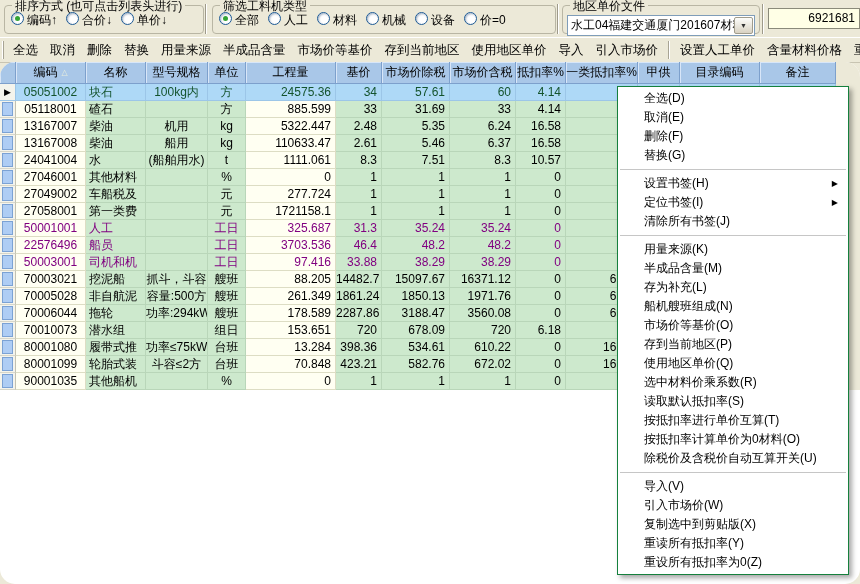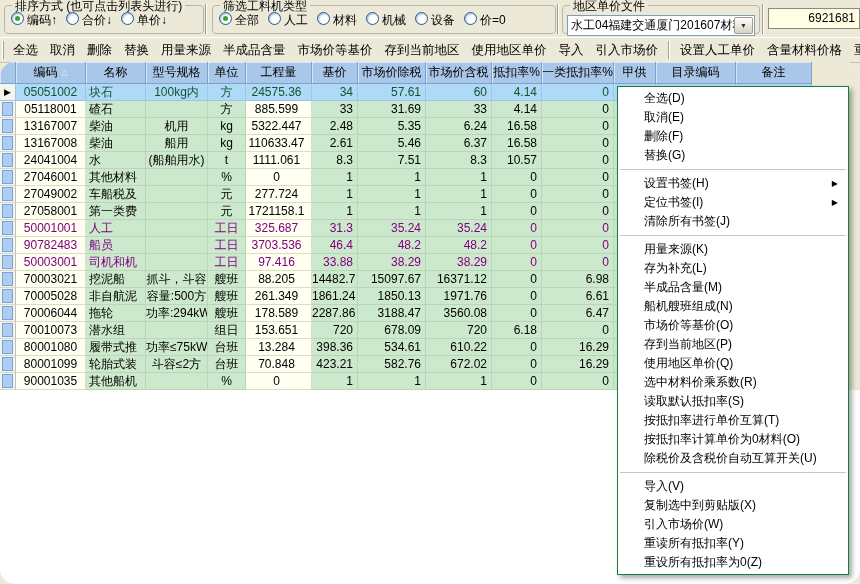--- a/index.html
+++ b/index.html
@@ -42,21 +42,21 @@
     box-shadow:inset 1px 1px 0 #d8e6f8;display:flex;align-items:center;justify-content:center;
     overflow:hidden;white-space:nowrap;position:relative;}
   .sort{font-size:8px;color:#e8eedd;margin-left:4px;}
   .tr{display:flex;height:17px;}
   .td{box-sizing:border-box;height:17px;line-height:16px;overflow:hidden;white-space:nowrap;
     background:#cde9cd;border-right:1px solid #b9d6b9;border-bottom:1px solid #b9d6b9;}
   .a-r{text-align:right;padding-right:4px;}
   .a-c{text-align:center;}
   .a-l{text-align:left;padding-left:3px;}
   .c0{width:16px;}  .c1{width:70px;} .c2{width:60px;} .c3{width:62px;} .c4{width:38px;}
-  .c5{width:66px;text-align:center;} .c6{width:46px;} .c7{width:68px;} .c8{width:66px;} .c9{width:50px;}
+  .c5{width:90px;} .c6{width:46px;} .c7{width:68px;} .c8{width:66px;} .c9{width:50px;}
   .c10{width:72px;} .c11{width:42px;} .c12{width:80px;} .c13{width:76px;}
   .cfill{flex:1;background:#ece9d8;border:none;}
   .td.c1,.td.c5{background:#fffff2;border-right-color:#ddddc4;border-bottom-color:#ddddc4;}
   .td.c0{background:#f4f4ec;border-right-color:#c2c2b2;border-bottom-color:#d6d6ca;
     display:flex;align-items:center;justify-content:center;}
   .gbox{width:9px;height:12px;background:#aecdf4;border:1px solid #7ba2d4;}
   .ptr{font-size:9px;line-height:9px;}
   .row-labor .td{color:#800080;}
   .row-sel .td{background:#aed9f7 !important;color:#14532d;border-right-color:#9cc6e8;border-bottom-color:#9cc6e8;}
   .row-sel .td.c0{background:#f4f4ec !important;color:#000;}
@@ -372,21 +372,21 @@
           <div class="td c10 a-r">0</div>
           <div class="td c11 a-l"></div>
           <div class="td c12 a-l"></div>
           <div class="td c13 a-l"></div>
           <div class="cfill"></div>
         </div>
         <div class="tr row-labor">
           <div class="td c0">
             <span class="gbox"></span>
           </div>
-          <div class="td c1 a-c">90782483</div>
+          <div class="td c1 a-c">22576496</div>
           <div class="td c2 a-l">船员</div>
           <div class="td c3 a-c"></div>
           <div class="td c4 a-c">工日</div>
           <div class="td c5 a-r">3703.536</div>
           <div class="td c6 a-r">46.4</div>
           <div class="td c7 a-r">48.2</div>
           <div class="td c8 a-r">48.2</div>
           <div class="td c9 a-r">0</div>
           <div class="td c10 a-r">0</div>
           <div class="td c11 a-l"></div>
@@ -572,26 +572,26 @@
         <span class="marr">▶</span>
       </div>
       <div class="mi">
         <span>清除所有书签(J)</span>
       </div>
       <div class="msep"></div>
       <div class="mi">
         <span>用量来源(K)</span>
       </div>
       <div class="mi">
+        <span>半成品含量(M)</span>
+      </div>
+      <div class="mi">
         <span>存为补充(L)</span>
       </div>
       <div class="mi">
-        <span>半成品含量(M)</span>
-      </div>
-      <div class="mi">
         <span>船机艘班组成(N)</span>
       </div>
       <div class="mi">
         <span>市场价等基价(O)</span>
       </div>
       <div class="mi">
         <span>存到当前地区(P)</span>
       </div>
       <div class="mi">
         <span>使用地区单价(Q)</span>
@@ -609,24 +609,24 @@
         <span>按抵扣率计算单价为0材料(O)</span>
       </div>
       <div class="mi">
         <span>除税价及含税价自动互算开关(U)</span>
       </div>
       <div class="msep"></div>
       <div class="mi">
         <span>导入(V)</span>
       </div>
       <div class="mi">
+        <span>引入市场价(W)</span>
+      </div>
+      <div class="mi">
         <span>复制选中到剪贴版(X)</span>
-      </div>
-      <div class="mi">
-        <span>引入市场价(W)</span>
       </div>
       <div class="mi">
         <span>重读所有抵扣率(Y)</span>
       </div>
       <div class="mi">
         <span>重设所有抵扣率为0(Z)</span>
       </div>
     </div>
 </div>
 

